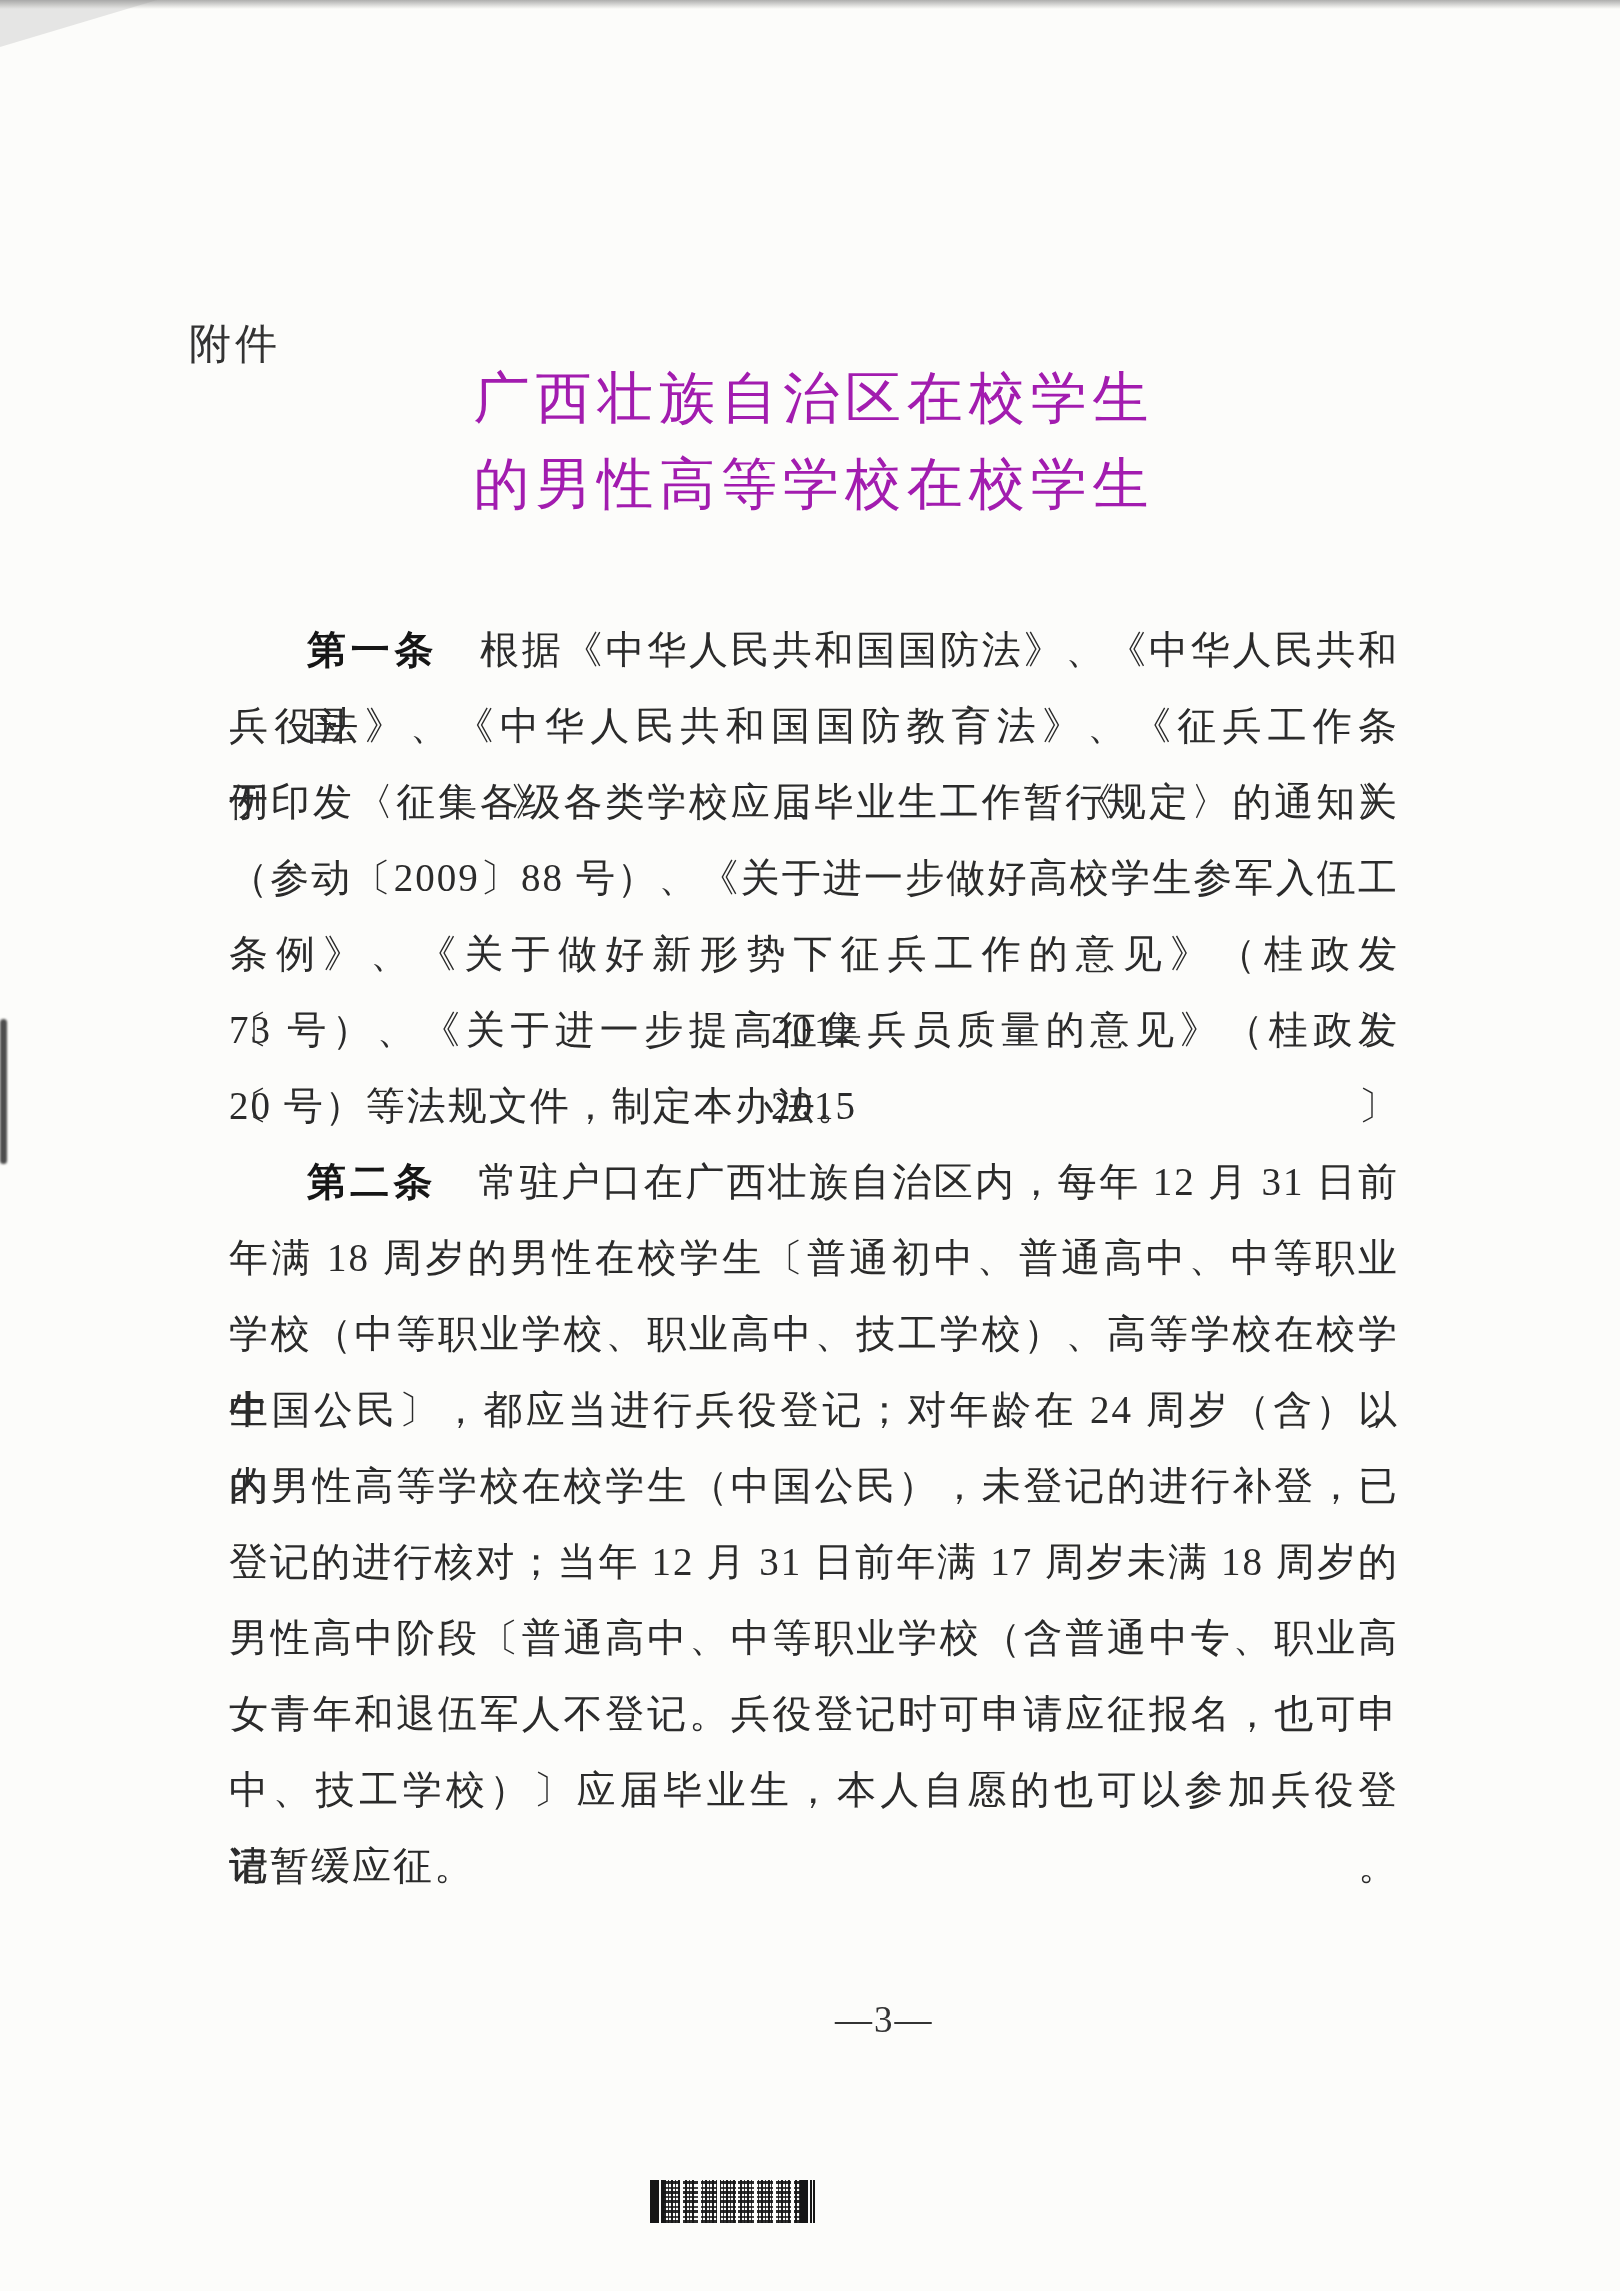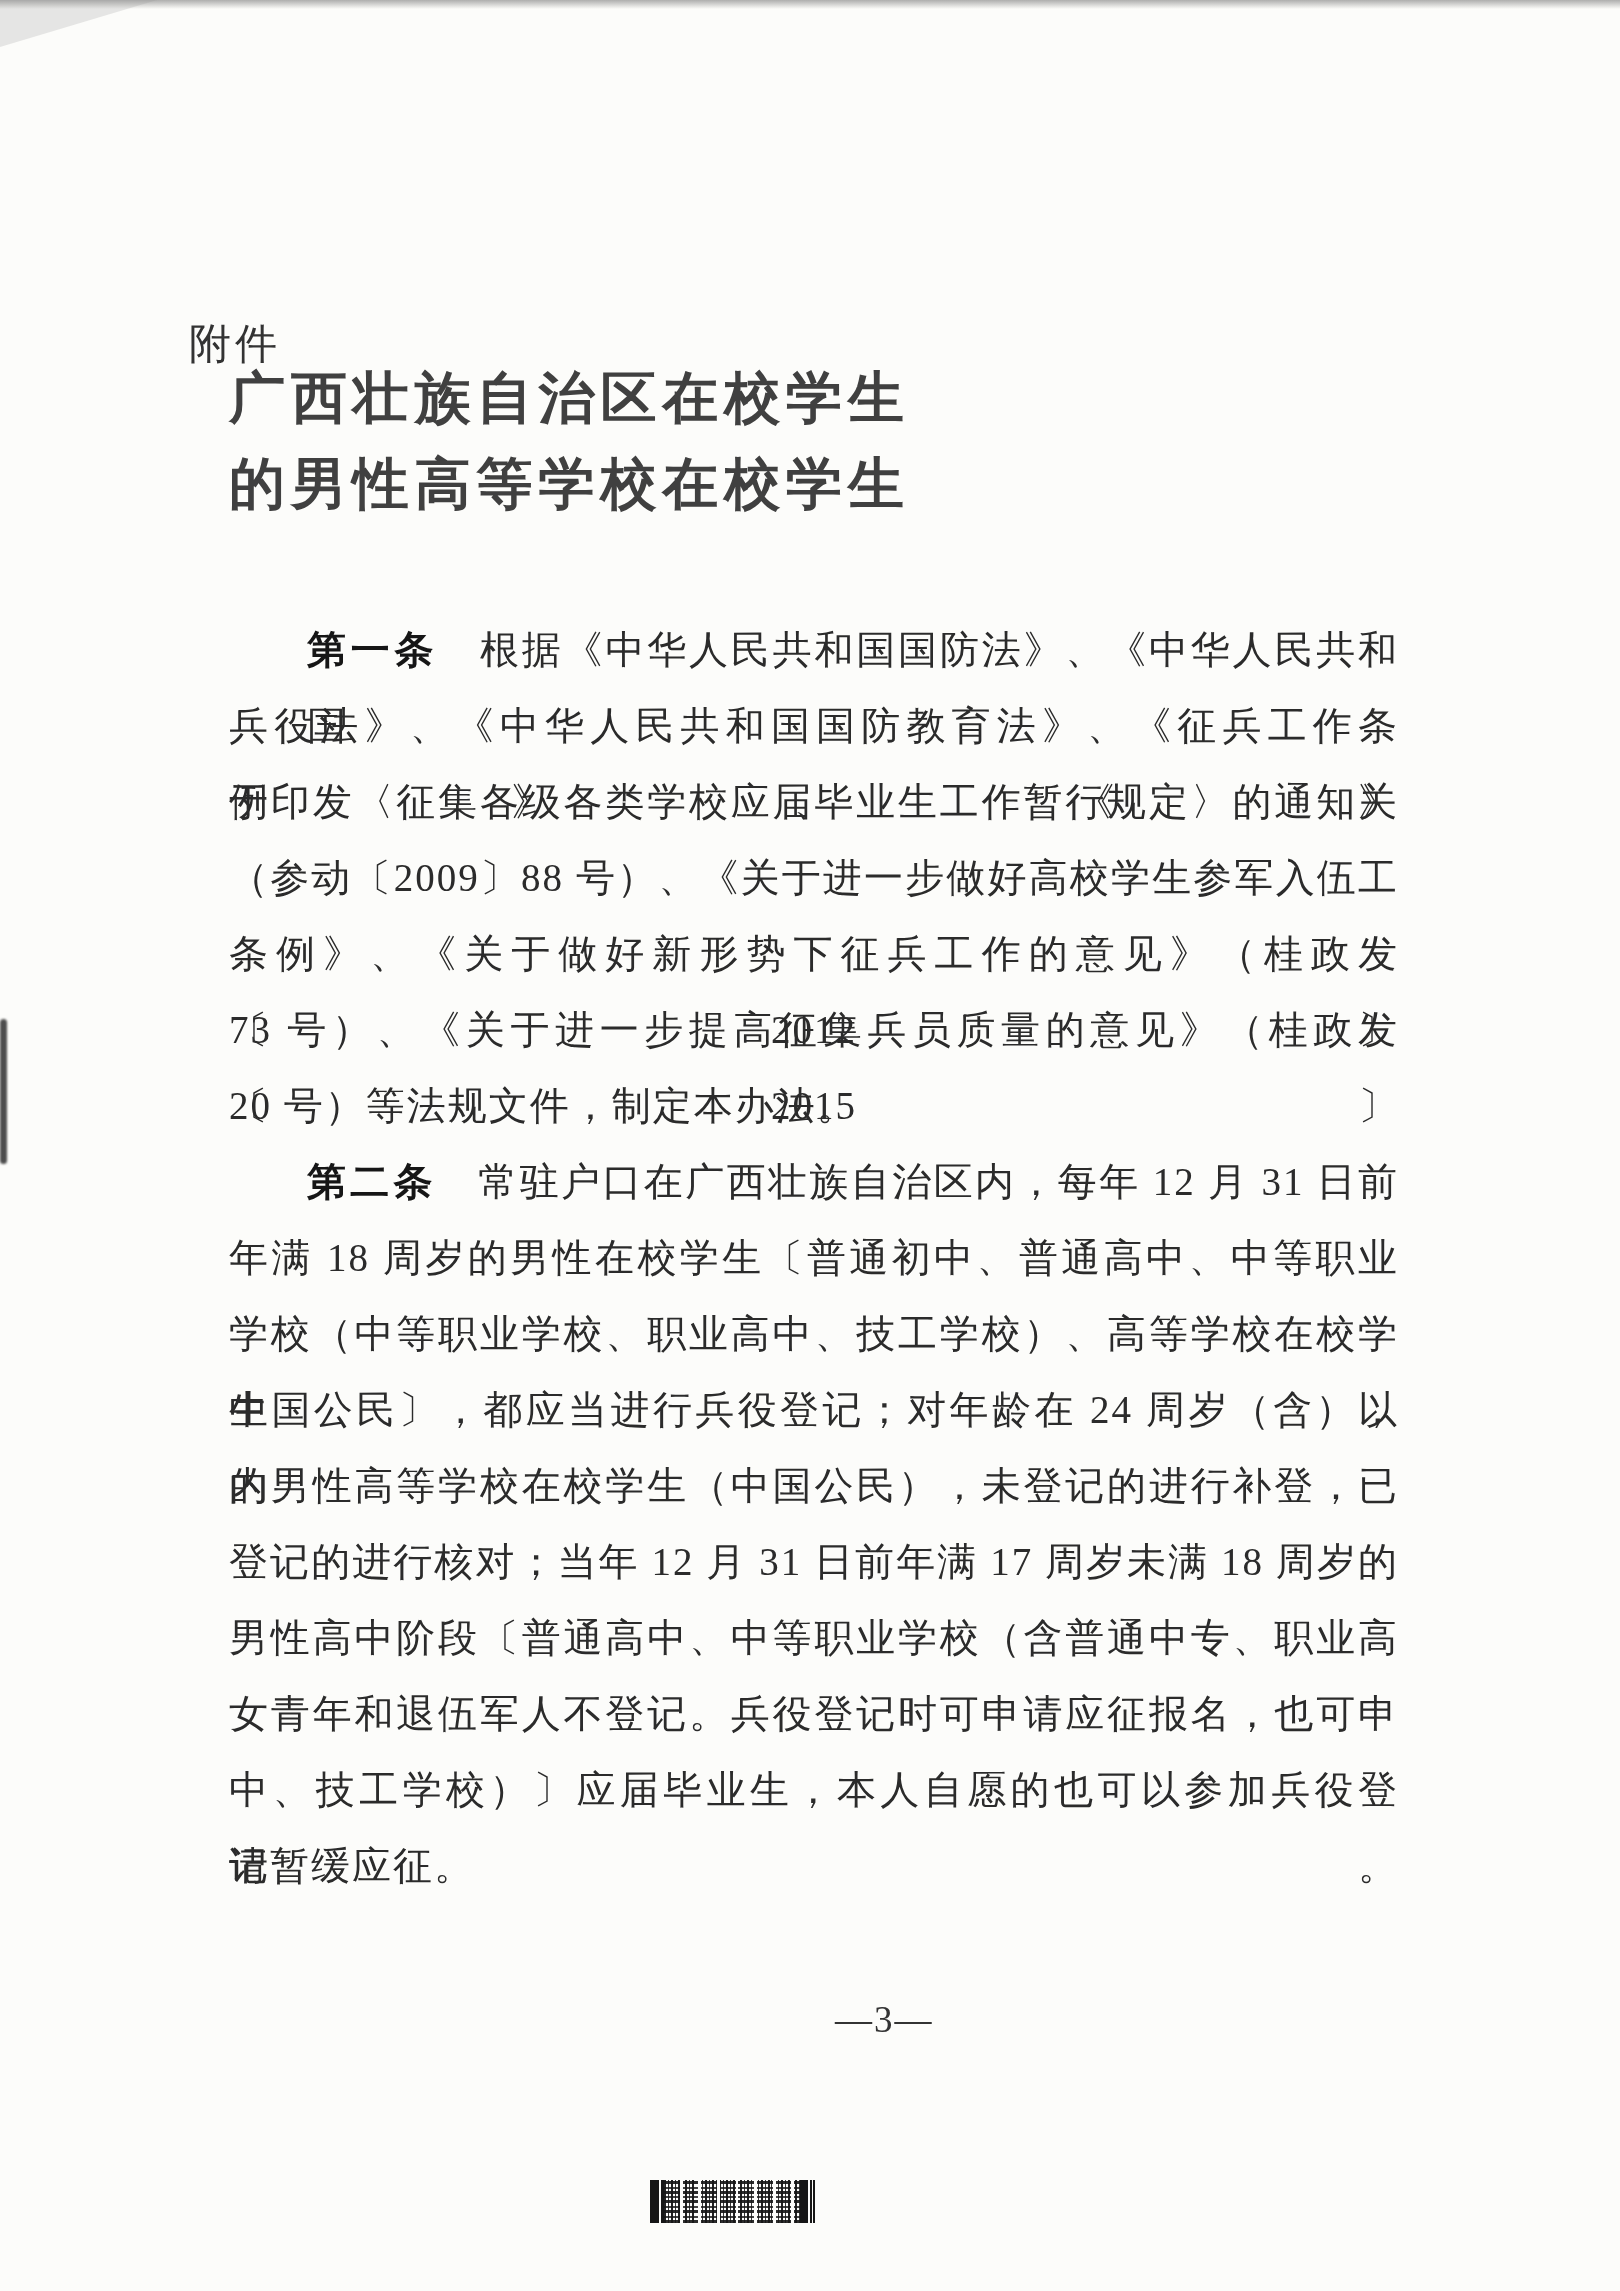--- a/index.html
+++ b/index.html
@@ -29,22 +29,22 @@
     background: #4d4d4d; filter: blur(1px); border-radius: 3.9px;
   }
 
   .attachment {
     position: absolute; left: 189px; top: 316px;
     font-size: 42px; letter-spacing: 3.9px; color: #333;
   }
 
   .doc-title {
     position: absolute; left: 229px; top: 355px; width: 1170px;
-    font-weight: bold; font-size: 56px;
-    line-height: 86px; letter-spacing: 5.9px; color: #404040;
+    text-align: center; font-weight: normal; font-size: 56px;
+    line-height: 86px; letter-spacing: 5.9px; color: #a21caf;
   }
 
   .body-text {
     position: absolute; left: 229px; top: 612px; width: 1170px;
     font-size: 39px;
   }
   .bline {
     height: 76px; line-height: 76px;
     letter-spacing: 2px;
     color: #2b2b2b;

